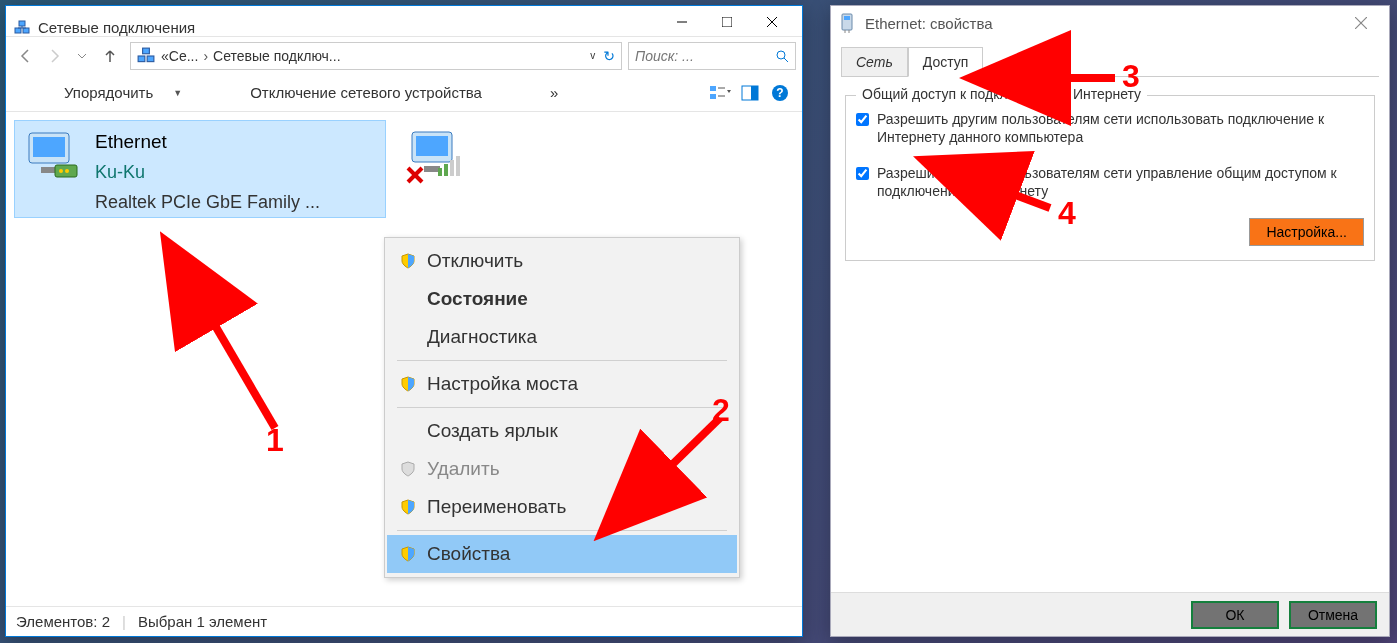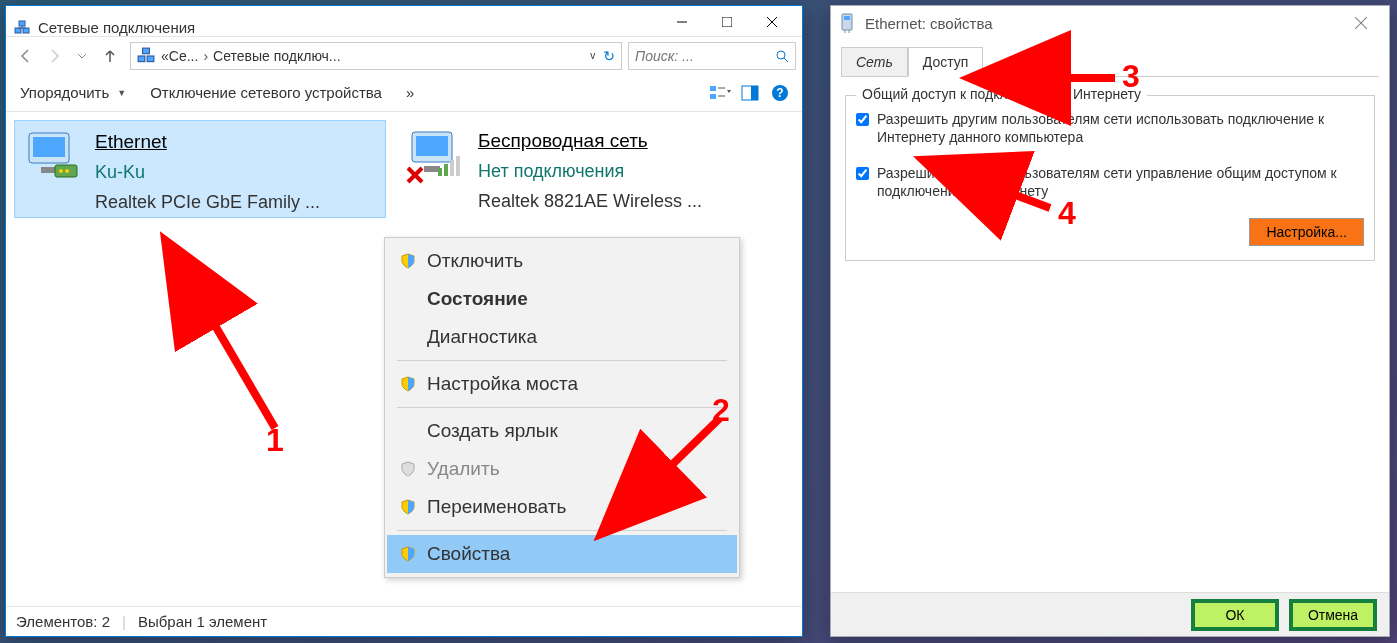--- a/index.html
+++ b/index.html
@@ -17,31 +17,31 @@
 .navbtn { width: 28px; height: 28px; display: flex; align-items: center; justify-content: center; color: #888; cursor: pointer; }
 .navbtn.enabled { color: #0078d7; }
 .addrbox { flex: 1; height: 28px; border: 1px solid #ccc; display: flex; align-items: center; padding: 0 6px; margin: 0 6px; font-size: 14px; color: #333; }
 .addrbox .bicon { width: 18px; height: 18px; margin-right: 6px; flex-shrink: 0; }
 .addrbox .crumb { color: #333; white-space: nowrap; }
 .addrbox .sep { color: #555; margin: 0 5px; }
 .searchbox { width: 168px; height: 28px; border: 1px solid #ccc; display: flex; align-items: center; padding: 0 6px; font-size: 14px; color: #777; }
 .searchbox span { flex: 1; font-style: italic; }
 
 .toolbar1 { height: 38px; display: flex; align-items: center; padding: 0 8px; background: #fff; border-bottom: 1px solid #e5e5e5; gap: 12px; }
-.tbitem { font-size: 15px; color: #333; display: flex; align-items: center; gap: 8px; cursor: pointer; padding: 4px 6px; }
+.tbitem { font-size: 15px; color: #333; display: flex; align-items: center; gap: 20px; cursor: pointer; padding: 4px 6px; margin-left: 44px; }
 .dropdown-arrow { font-size: 9px; color: #555; }
 .tbright { margin-left: auto; display: flex; gap: 2px; align-items: center; }
 .tbicon { width: 28px; height: 26px; display: flex; align-items: center; justify-content: center; cursor: pointer; }
 
 .content1 { position: relative; height: calc(100% - 30px - 38px - 38px - 30px); background: #fff; padding: 10px 6px; }
 .conn-item { position: absolute; width: 372px; height: 98px; display: flex; align-items: flex-start; padding: 6px 8px; }
 .conn-item.sel { background: #cce8ff; border: 1px solid #99d1ff; }
 .conn-icon { width: 60px; height: 60px; margin-right: 12px; flex-shrink: 0; position: relative; }
 .conn-text { font-size: 18px; color: #333; line-height: 30px; overflow: hidden; }
-.conn-text .l1 { color: #000; font-size: 19px; text-decoration: underline; }
+.conn-text .l1 { color: #000; font-size: 19px; }
 .conn-text .l2 { color: #0f766e; font-size: 18px; }
 .conn-text .l3 { color: #333; font-size: 18px; white-space: nowrap; overflow: hidden; text-overflow: ellipsis; }
 
 .statusbar { position: absolute; bottom: 0; left: 0; right: 0; height: 30px; border-top: 1px solid #e5e5e5; display: flex; align-items: center; font-size: 15px; color: #333; padding: 0 10px; }
 .statusbar .sep2 { color: #ccc; margin: 0 12px; }
 
 
 .ctxmenu { position: absolute; left: 384px; top: 237px; width: 356px; background: #f2f2f2; border: 1px solid #ccc; box-shadow: 2px 2px 6px rgba(0,0,0,.2); padding: 4px 2px; }
 .ctxitem { display: flex; align-items: center; height: 38px; padding: 0 10px; font-size: 19px; color: #333; cursor: pointer; }
 .ctxitem.hl { background: #91c9f7; }
@@ -65,21 +65,21 @@
 
 .fieldset { border: 1px solid #ccc; margin: 18px 4px 10px 4px; padding: 14px 10px 14px 10px; position: relative; }
 .fieldset .legend { position: absolute; top: -10px; left: 10px; background: #fff; padding: 0 6px; font-size: 14px; color: #333; }
 .chk-row { display: flex; align-items: flex-start; margin-bottom: 18px; }
 .chk-row input { margin-right: 8px; margin-top: 2px; width: 15px; height: 15px; }
 .chk-row label { font-size: 14px; color: #333; line-height: 18px; }
 .settings-btn { float: right; padding: 5px 16px; font-size: 14px; border: 1px solid #999; background: #f97316; cursor: pointer; margin-left: 8px; }
 .clr { clear: both; }
 
 .dlgbtns { position: absolute; bottom: 0; left: 0; right: 0; height: 44px; background: #f0f0f0; border-top: 1px solid #ddd; display: flex; align-items: center; justify-content: flex-end; padding: 0 12px; gap: 10px; }
-.dlgbtn { min-width: 88px; padding: 4px 12px; font-size: 14px; border: 4px solid #15803d; background: #bef264; cursor: pointer; }
+.dlgbtn { min-width: 88px; padding: 4px 12px; font-size: 14px; border: 2px solid #15803d; background: #737373; cursor: pointer; }
 
 
 .arrow-svg { position: absolute; left: 0; top: 0; width: 1397px; height: 643px; pointer-events: none; }
 .anno-num { position: absolute; font-size: 32px; font-weight: 700; color: #ff0000; pointer-events: none; }
 </style>
 </head>
 <body>
 
 <div class="win1">
   <div class="titlebar1">
@@ -217,25 +217,20 @@
               <rect x="38" y="38" width="4" height="12" fill="#5fa84f"></rect>
               <rect x="44" y="34" width="4" height="16" fill="#ccc"></rect>
               <rect x="50" y="30" width="4" height="20" fill="#ccc"></rect>
             </g>
             <g stroke="#d00" stroke-width="4">
               <line x1="2" y1="42" x2="16" y2="56"></line>
               <line x1="16" y1="42" x2="2" y2="56"></line>
             </g>
           </svg>
       </div>
-      <div class="conn-text">
-        <div class="l1">Беспроводная сеть</div>
-        <div class="l2">Нет подключения</div>
-        <div class="l3">Realtek 8821AE Wireless ...</div>
-      </div>
     </div>
   </div>
 
   <div class="statusbar">
     <span>Элементов: 2</span>
     <span class="sep2">|</span>
     <span>Выбран 1 элемент</span>
   </div>
 </div>
 

